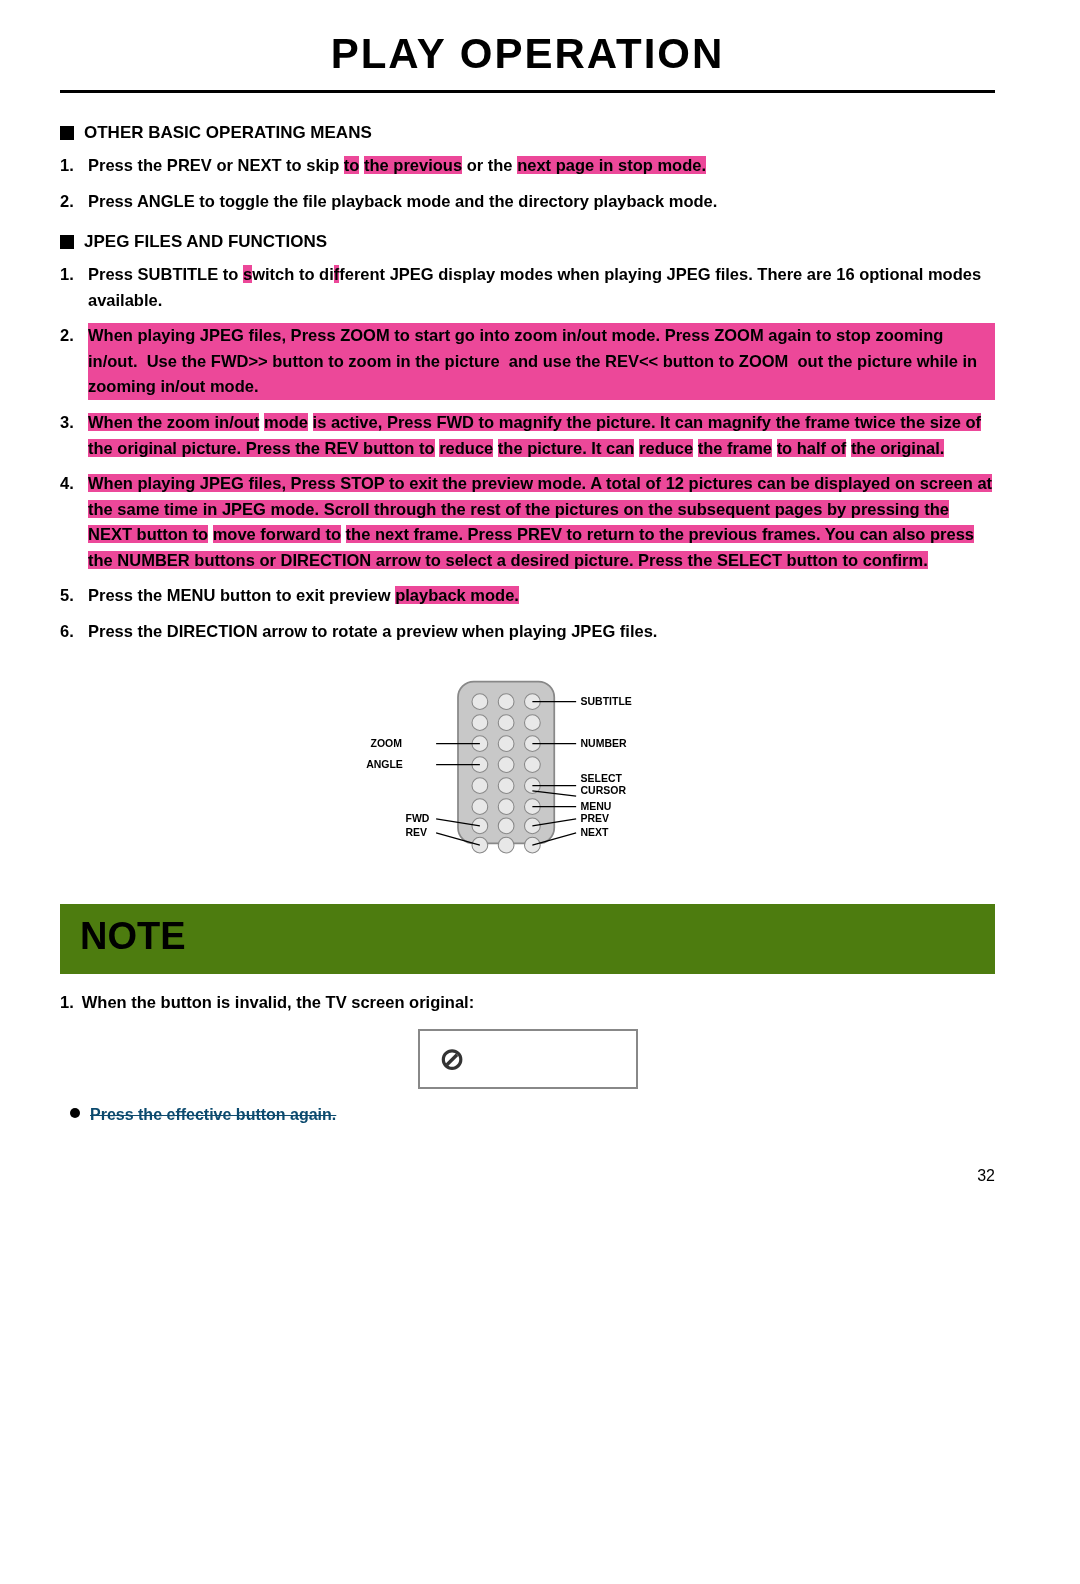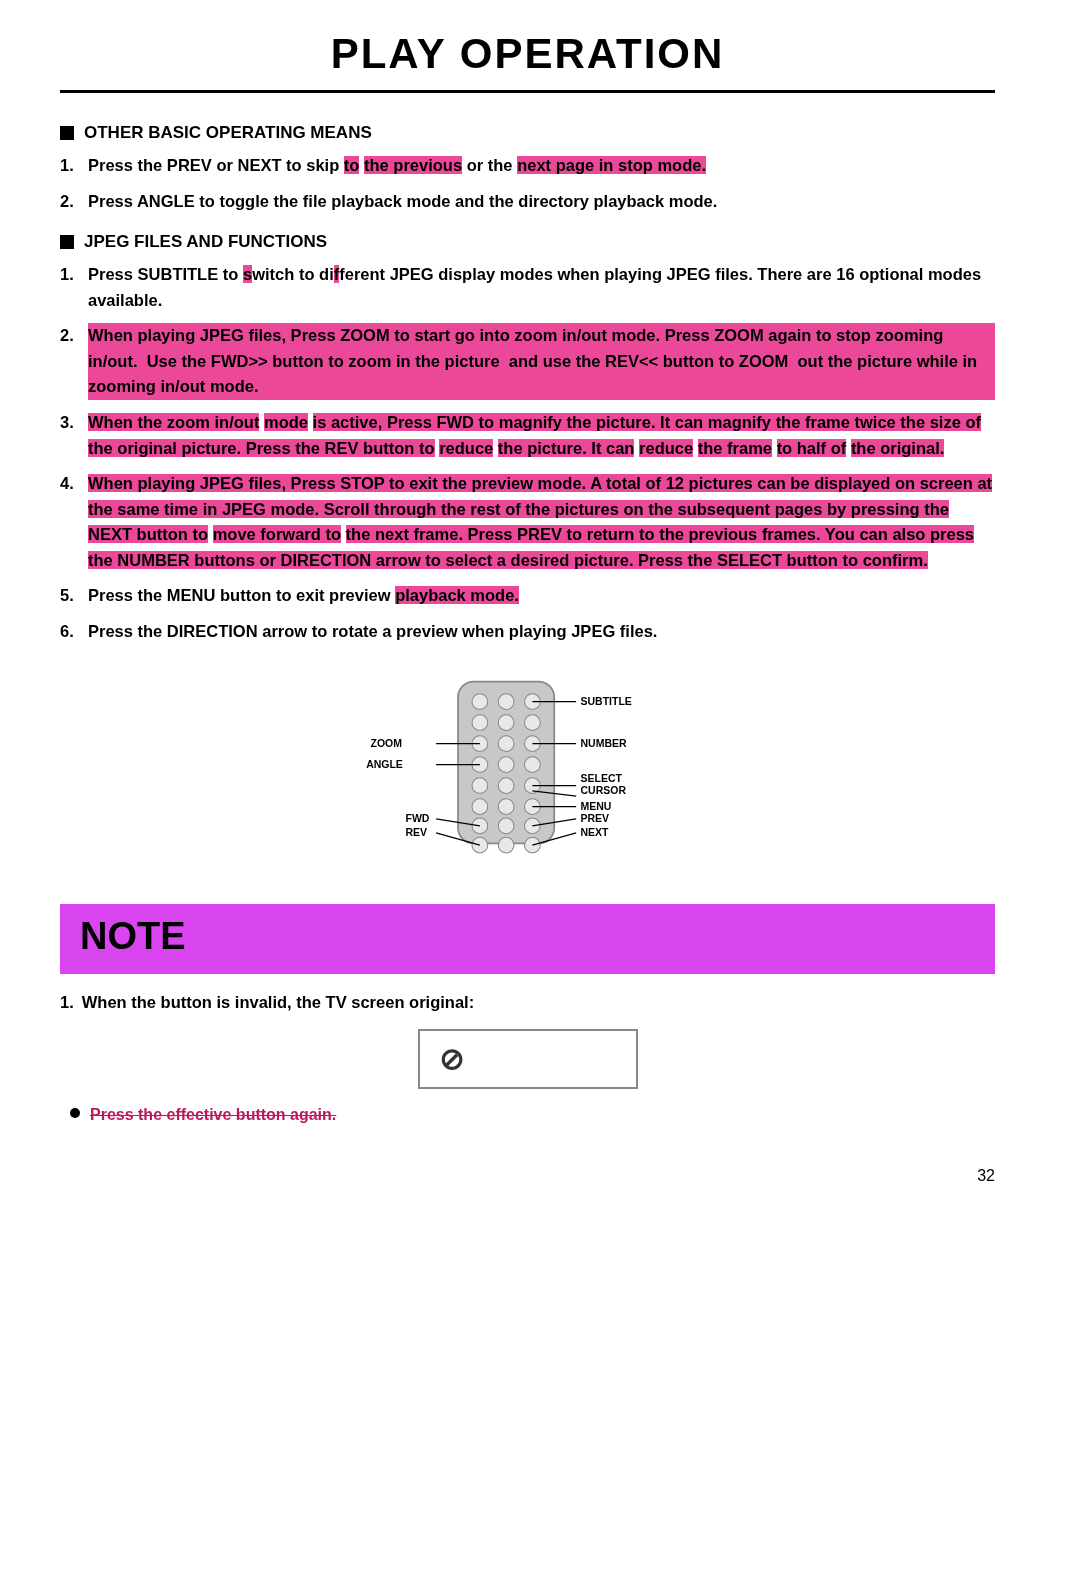--- a/index.html
+++ b/index.html
@@ -71,34 +71,34 @@
       flex: 1;
     }
 
     
     .hl-yellow {
       background-color: #ec4899;
     }
 
     .strikethrough {
       text-decoration: line-through;
-      color: #be185d;
+      color: #0c4a6e;
     }
 
     
     .remote-svg-container {
       display: flex;
       justify-content: center;
       align-items: flex-start;
       margin: 20px 0;
     }
 
     
     .note-section {
-      background: #d946ef;
+      background: #4d7c0f;
       border: none;
       padding: 10px 20px 14px 20px;
       margin-top: 30px;
       margin-bottom: 16px;
     }
 
     .note-title {
       font-size: 38px;
       font-weight: 900;
       margin: 0;

